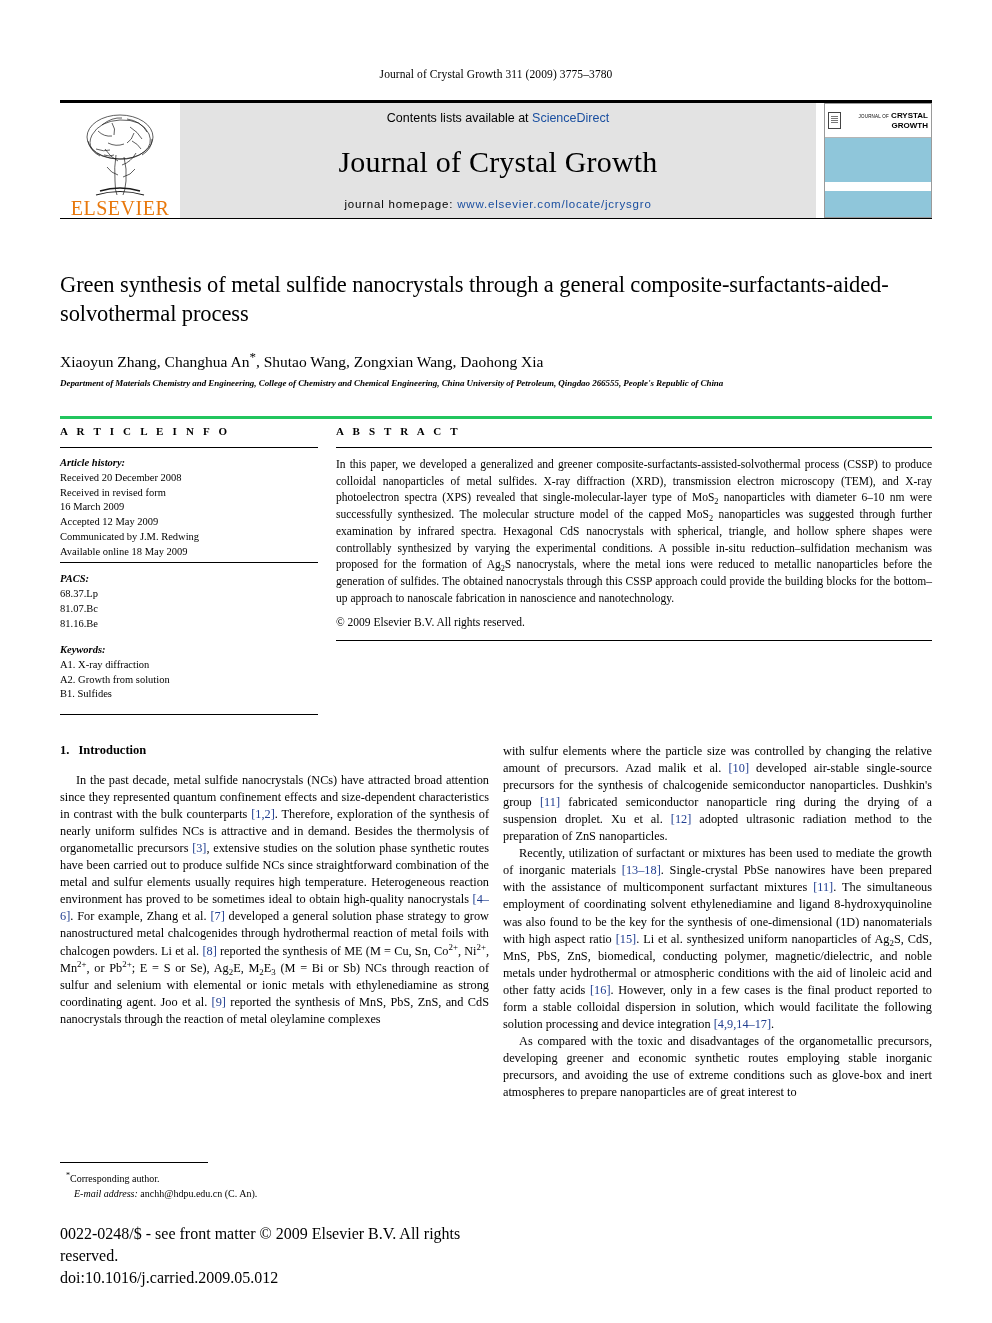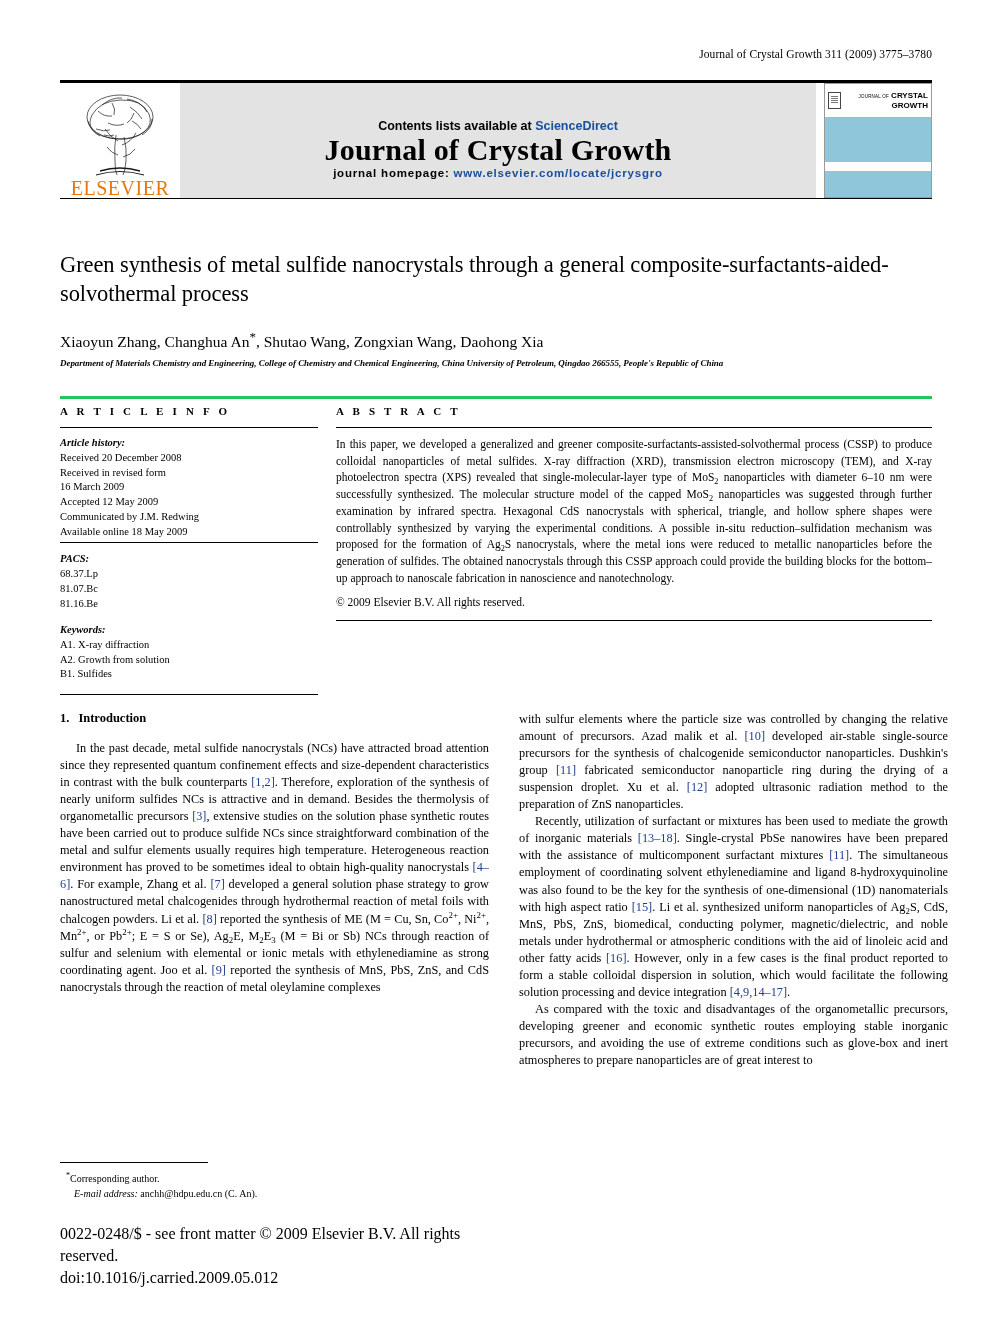--- a/index.html
+++ b/index.html
@@ -10,23 +10,23 @@
     background: #ffffff;
     font-family: "Liberation Serif", "DejaVu Serif", serif;
     color: #000000;
     position: relative;
     overflow: hidden;
   }
   .page { padding: 0 60px; position: relative; height: 100%; }
 
   
   .running-head {
-    text-align: right;
+    text-align: center;
     font-size: 11.5px;
-    padding-top: 48px;
+    padding-top: 68px;
     letter-spacing: 0.1px;
   }
 
   
   .masthead {
     margin-top: 20px;
     border-top: 3px solid #000;
     display: flex;
     align-items: stretch;
     height: 118px;
@@ -48,23 +48,22 @@
     color: #E8780C;
     line-height: 1;
     margin-top: 1px;
   }
   .grey-panel {
     flex: 1 1 auto;
     background: #e3e3e3;
     display: flex;
     flex-direction: column;
     align-items: center;
-    justify-content: center;
-    padding: 24px 0 8px 0;
-    font-weight: bold;
+    justify-content: space-between;
+    padding: 8px 0 8px 0;
   }
   .contents-line { font-size: 12.5px; font-family: "Liberation Sans", sans-serif; }
   .contents-line .sd-link { color: #1a4fa0; }
   .journal-name {
     font-size: 30px;
     font-family: "Liberation Serif", serif;
     letter-spacing: 0.2px;
   }
   .homepage-line {
     font-size: 11.5px;
@@ -160,23 +159,23 @@
   .abstract-text {
     font-size: 11.5px;
     line-height: 1.46;
     text-align: justify;
   }
   .copyright-line { text-align: left; font-size: 11.5px; margin-top: 9px; }
   .abs-rule-bottom { border-bottom: 1px solid #000; margin-top: 12px; }
 
   
   .body-cols {
-    margin-top: 16px;
-    display: flex;
-    gap: 30px;
+    margin-top: 28px;
+    display: flex;
+    gap: 14px;
   }
   .bcol { width: 429px; flex: 0 0 429px; }
   h2.sec-title {
     font-size: 12.5px;
     font-weight: bold;
     margin: 0 0 14px 0;
     font-family: "Liberation Serif", serif;
   }
   h2.sec-title .num { margin-right: 9px; }
   p.para {

